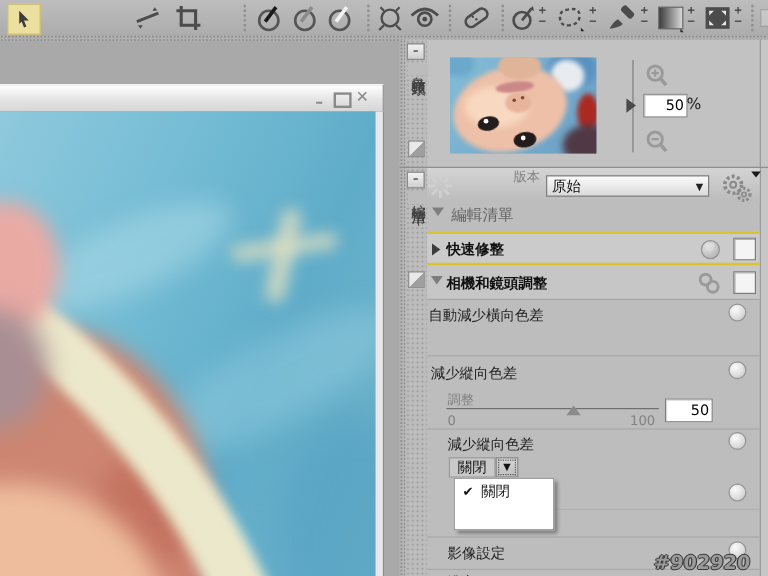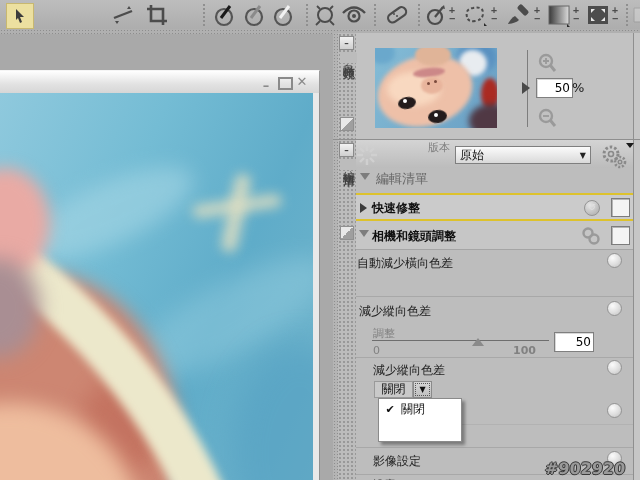--- a/index.html
+++ b/index.html
@@ -358,21 +358,21 @@
   <div class="abs row-label" style="left:357px;top:255px;">自動減少橫向色差</div>
   <div class="abs circle-ind" style="left:607px;top:253px;"></div>
   <div class="abs hline" style="left:356px;top:296px;width:277px;background:#a8a8a8;"></div>
 
   <div class="abs row-label" style="left:359px;top:303px;">減少縱向色差</div>
   <div class="abs circle-ind" style="left:607px;top:301px;"></div>
   <div class="abs grey-label" style="left:373px;top:326px;">調整</div>
   <div class="abs slider-track"></div>
   <div class="abs slider-marker"></div>
   <div class="abs grey-label" style="left:373px;top:344px;">0</div>
-  <div class="abs grey-label" style="left:513px;top:344px;font-weight:bold;">100</div>
+  <div class="abs grey-label" style="left:525px;top:344px;">100</div>
   <input class="abs zoombox" style="left: 554px; top: 332px; width: 34px;" value="50">
   <div class="abs hline" style="left:356px;top:357px;width:277px;background:#a8a8a8;"></div>
 
   <div class="abs row-label" style="left:373px;top:362px;">減少縱向色差</div>
   <div class="abs circle-ind" style="left:607px;top:360px;"></div>
 
   <div class="abs ddbtn" style="left:374px;top:381px;width:39px;height:17px;background:#c9c9c9;border:1px solid #9a9a9a;">
     <span>關閉</span>
   </div>
   <div class="abs ddbtn" style="left:413px;top:381px;width:19px;height:17px;outline:1px dotted #555;outline-offset:-3px;">

